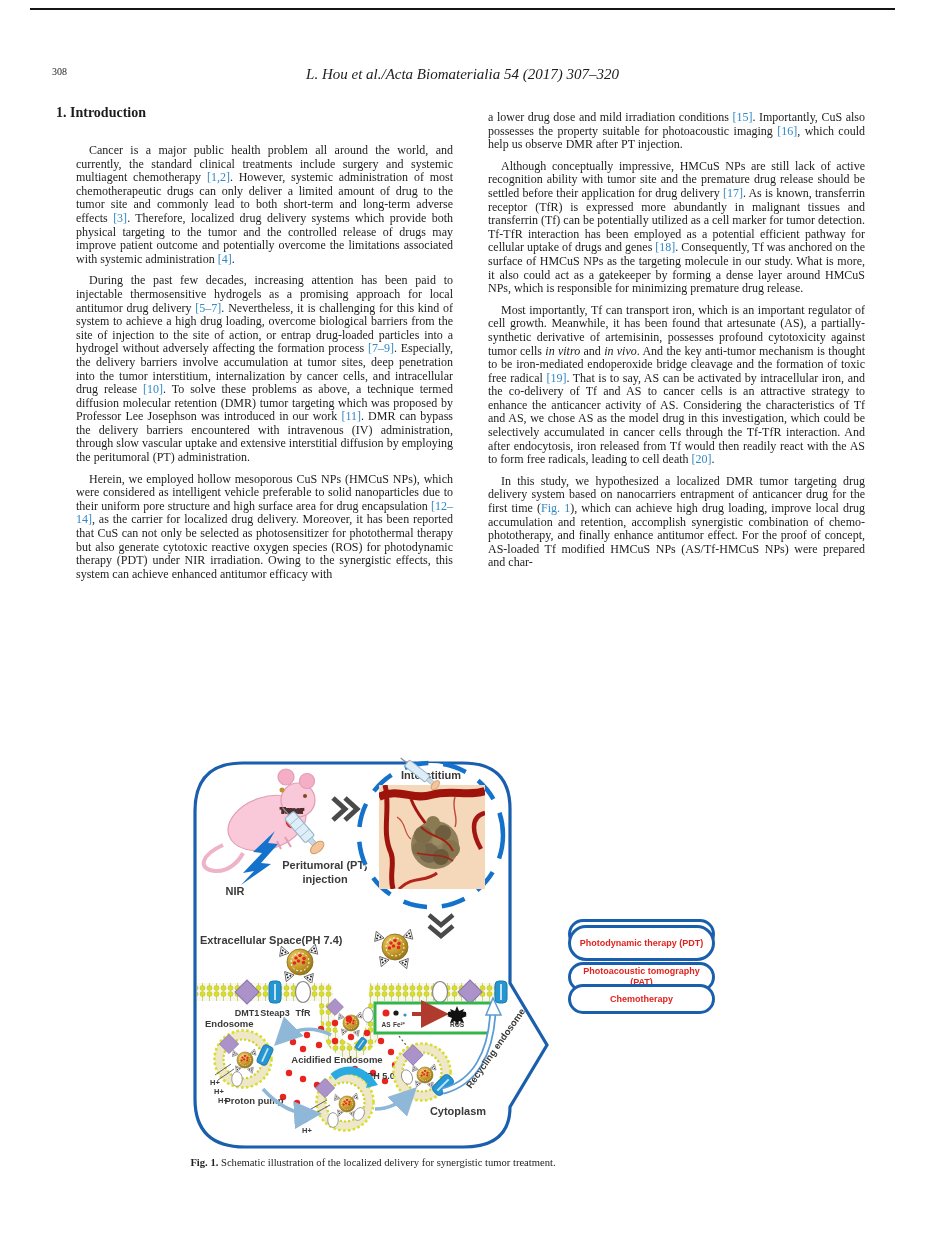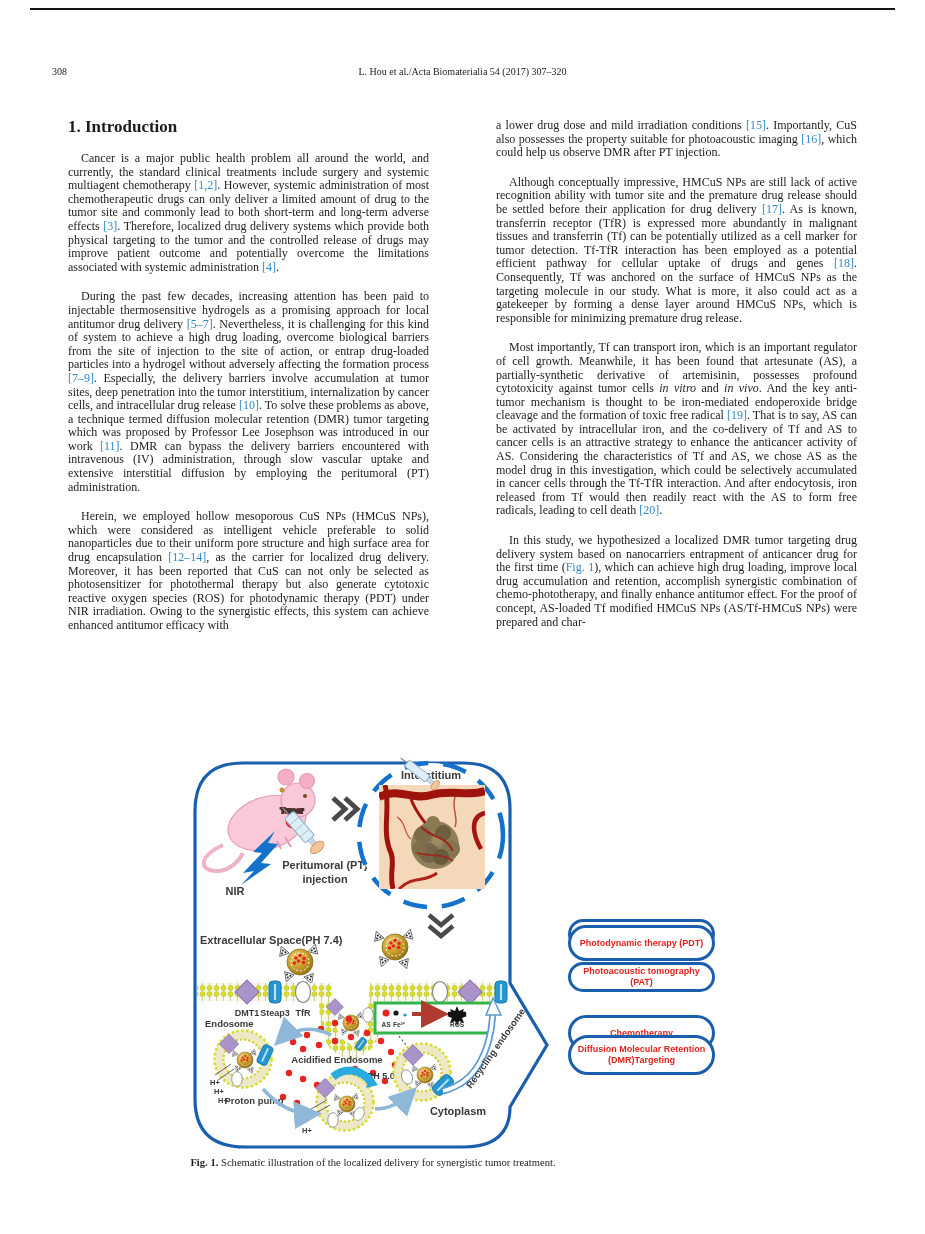--- a/index.html
+++ b/index.html
@@ -2,45 +2,45 @@
 <html><head>
 <meta charset="utf-8">
 <style>
   html,body { margin:0; padding:0; }
   body {
     width:925px; height:1234px; position:relative; background:#ffffff;
     font-family:"Liberation Serif", serif; color:#1c1c1c; overflow:hidden;
   }
   .toprule { position:absolute; left:30px; top:8px; width:865px; height:2px; background:#151515; }
   .pagenum { position:absolute; left:52px; top:66px; font-size:10px; }
-  .rhead   { position:absolute; left:0; top:66px; width:925px; text-align:center; font-size:10px; }
-  .section-h { position:absolute; left:52px; top:101px; margin:16px; font-size:17px; font-weight:bold; font-family:"Liberation Serif", serif; }
+  .rhead   { position:absolute; left:0; top:66px; width:925px; text-align:center; font-style:italic; font-size:15px; }
+  .section-h { position:absolute; left:52px; top:101px; margin:4px; font-size:14px; font-weight:bold; font-family:"Liberation Serif", serif; }
   .col { position:absolute; width:393px; font-size:12px; line-height:13.6px; text-align:justify; hyphens:none; }
-  .col-left  { left:52px;  top:136px; }
+  .col-left  { left:68px;  top:136px; }
   .col-right { left:480px; top:103px; }
-  .col p { margin:16px; }
+  .col p { margin:8px; }
   .col p.indent { text-indent:13px; }
   .cite { color:#3189c6; }
   .ital { font-style:italic; }
 
   .figwrap { position:absolute; left:185px; top:757px; width:555px; height:400px; }
   .figwrap svg { position:absolute; left:0; top:0; }
   svg text { font-family:"Liberation Sans", sans-serif; font-weight:bold; fill:#3a3a3a; }
   .t11 { font-size:11px; } .t95 { font-size:9.5px; } .t9 { font-size:9px; }
   .t75 { font-size:7.5px; } .t65 { font-size:6.5px; }
 
   .oval {
     position:absolute; left:383px; width:147px; box-sizing:border-box;
     border:3px solid #1a5fae; border-radius:999px; background:#fff;
     display:flex; align-items:center; justify-content:center; text-align:center;
     font-family:"Liberation Sans", sans-serif; font-weight:bold; font-size:9px;
     color:#e0231e; line-height:1.18; padding:0 4px;
   }
   .oval1 { top:130px; height:30px;margin-top:32px; } .oval2 { top:168px; height:36px; }
-  .oval3 { top:205px; height:30px;justify-content:flex-end; } .oval4 { top:258px; height:36px; }
+  .oval3 { top:205px; height:30px;justify-content:flex-end; } .oval4 { top:227px; height:30px; }
   .oval5 { top:278px; height:40px; }
 
   .caption { position:absolute; top:1157px; left:0; width:746px; text-align:center; font-size:10.6px; color:#222; }
   .caption b { font-weight:bold; }
 </style>
 </head>
 <body>
 
 <div class="toprule"></div>
 <div class="pagenum">308</div>
@@ -326,22 +326,19 @@
     </div>
   <div class="oval oval2">
       <span>Photodynamic therapy (PDT)</span>
     </div>
   <div class="oval oval3">
       <span>Photoacoustic tomography (PAT)</span>
     </div>
   <div class="oval oval4">
       <span>Chemotherapy</span>
     </div>
-  <div class="oval oval5">
-      <span>Diffusion Molecular Retention (DMR)Targeting</span>
-    </div>
 </div>
 
 <div class="caption">
   <b>Fig. 1.</b>
   <span> </span>
   <span>Schematic illustration of the localized delivery for synergistic tumor treatment.</span>
 </div>
 
 </body></html>

